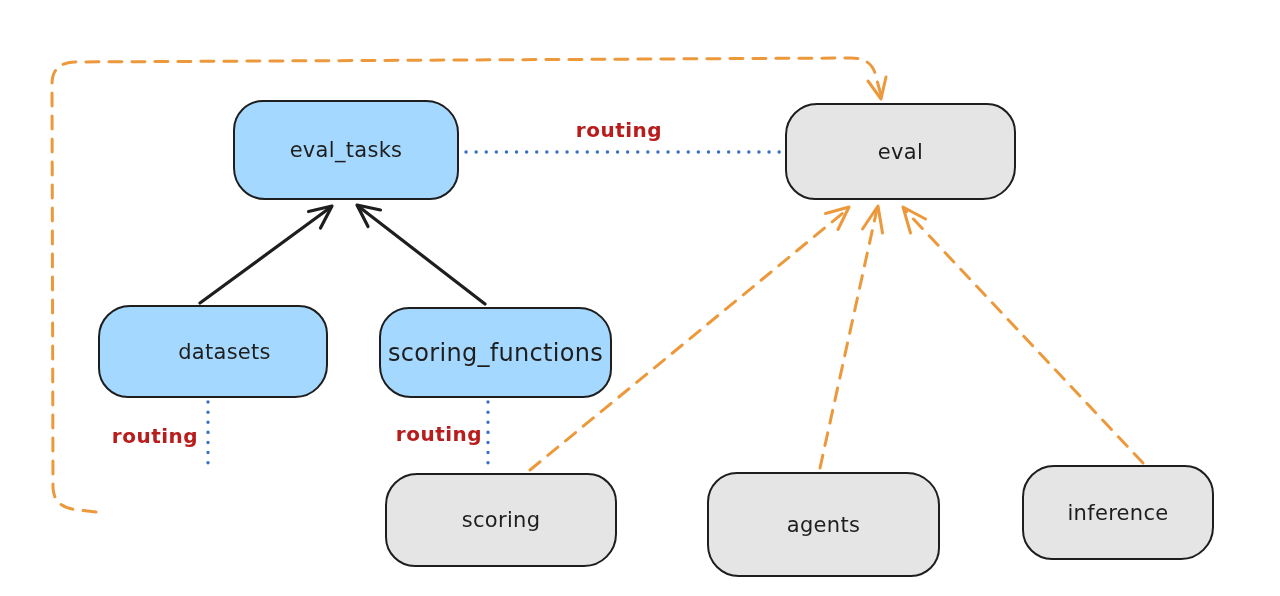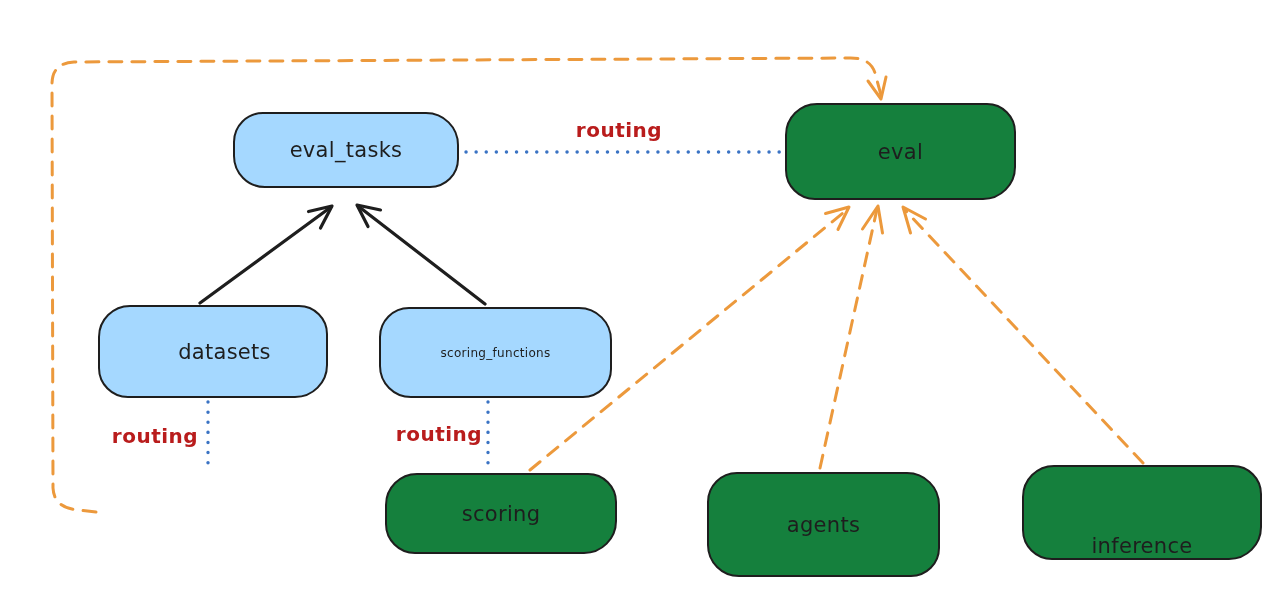--- a/index.html
+++ b/index.html
@@ -25,32 +25,32 @@
     box-sizing: border-box;
     border: 2.8px solid #1e1e1e;
     display: flex;
     align-items: center;
     justify-content: center;
     font-size: 21px;
     color: #1e1e1e;
     letter-spacing: 0.3px;
   }
   .node.blue  { background: #a5d8ff; }
-  .node.green { background: #15803d; }
+  .node.green { background: #e5e5e5; }
   .node.r1 { border-radius: 30px 33px 29px 32px; }
   .node.r2 { border-radius: 32px 29px 33px 30px; }
 
-  #node-eval-tasks        { left: 233px;  top: 112px; width: 226px; height: 76px; }
+  #node-eval-tasks        { left: 233px;  top: 100px; width: 226px; height: 100px; }
   #node-eval              { left: 785px;  top: 103px; width: 231px; height: 97px; }
   #node-datasets          { left: 98px;   top: 305px; width: 230px; height: 93px; padding-left: 23px; }
-  #node-scoring-functions { left: 379px;  top: 307px; width: 233px; height: 91px; font-size: 12px; }
+  #node-scoring-functions { left: 379px;  top: 307px; width: 233px; height: 91px; font-size: 24px; }
   #node-datasetio         { left: 97px;   top: 475px; width: 230px; height: 93px; }
-  #node-scoring           { left: 385px;  top: 473px; width: 232px; height: 81px; }
+  #node-scoring           { left: 385px;  top: 473px; width: 232px; height: 94px; }
   #node-agents            { left: 707px;  top: 472px; width: 233px; height: 105px; }
-  #node-inference         { left: 1022px; top: 465px; width: 240px; height: 95px; align-items: flex-end; }
+  #node-inference         { left: 1022px; top: 465px; width: 192px; height: 95px; }
 
   .edge-label {
     position: absolute;
     color: #b91c1c;
     font-size: 20px;
     font-weight: bold;
     letter-spacing: 0.5px;
     white-space: nowrap;
     transform: translate(-50%, -50%);
   }

